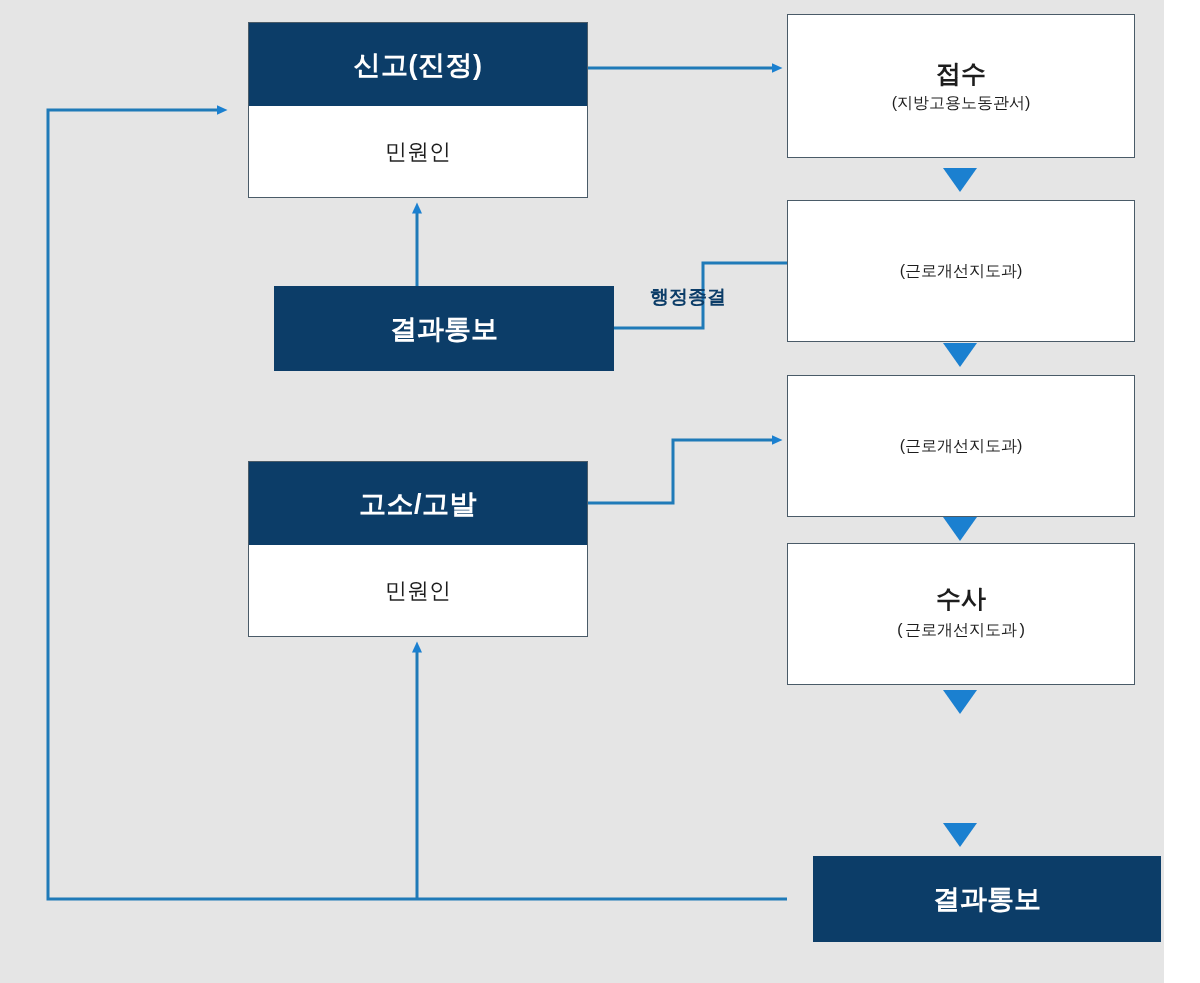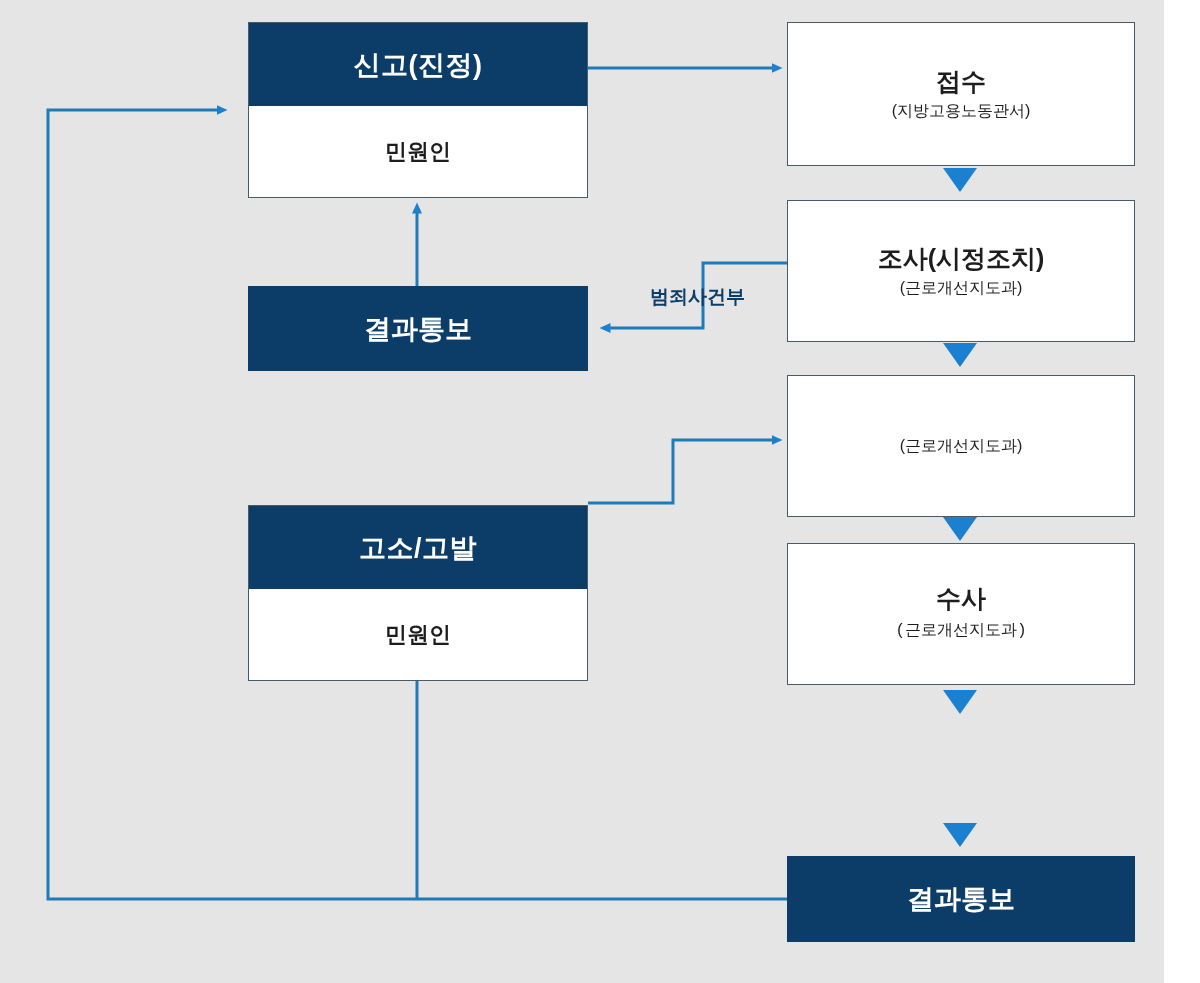--- a/index.html
+++ b/index.html
@@ -55,37 +55,38 @@
     font-size: 27px;
     letter-spacing: 0.5px;
     display: flex;
     align-items: center;
     justify-content: center;
     height: 83px;
     flex: 0 0 83px;
   }
   .node.split .bdy {
     color: #1d1d1d;
-    font-weight: bold;
+    font-weight: normal;
     font-size: 22px;
     display: flex;
     align-items: center;
     justify-content: center;
     flex: 1 1 auto;
   }
 
   
   .node.solid {
     background: #0c3d68;
     border: 1px solid #0c3d68;
     color: #ffffff;
     font-weight: bold;
     font-size: 27px;
     align-items: center;
     justify-content: center;
+    margin-left: 26px;
   }
 
   
   .node.plain {
     background: #ffffff;
     border: 1px solid #4a5b68;
     align-items: center;
     justify-content: center;
     gap: 6px;
   }
@@ -173,37 +174,36 @@
     <g>
       <path d="M943,823 L977,823 L960,847 z" fill="#1b80d0"></path>
     </g>
   </svg>
 
   <div class="node split" style="left:248px; top:22px; width:340px; height:176px;">
     <div class="hdr">신고(진정)</div>
     <div class="bdy">민원인</div>
   </div>
 
-  <div class="node plain" style="left:787px; top:22px; width:348px; height:144px;">
+  <div class="node plain" style="left:787px; top:14px; width:348px; height:144px;">
     <div class="t1">접수</div>
     <div class="t2">(지방고용노동관서)</div>
   </div>
 
   <div class="node plain" style="left:787px; top:200px; width:348px; height:142px;">
-    <div class="t1">조사(시정조치)</div>
     <div class="t2">(근로개선지도과)</div>
   </div>
 
   <div class="node solid" style="left:248px; top:286px; width:340px; height:85px;">
     <span>결과통보</span>
   </div>
 
-  <div class="edge-label" style="left:650px; top:284px;">범죄사건부</div>
-
-  <div class="node split" style="left:248px; top:461px; width:340px; height:176px;margin-top:44px;">
+  <div class="edge-label" style="left:650px; top:284px;">행정종결</div>
+
+  <div class="node split" style="left:248px; top:461px; width:340px; height:176px;">
     <div class="hdr">고소/고발</div>
     <div class="bdy">민원인</div>
   </div>
 
   <div class="node plain" style="left:787px; top:375px; width:348px; height:142px;">
     <div class="t2">(근로개선지도과)</div>
   </div>
 
   <div class="node plain" style="left:787px; top:543px; width:348px; height:142px;font-family:Liberation Mono, monospace;">
     <div class="t1">수사</div>

